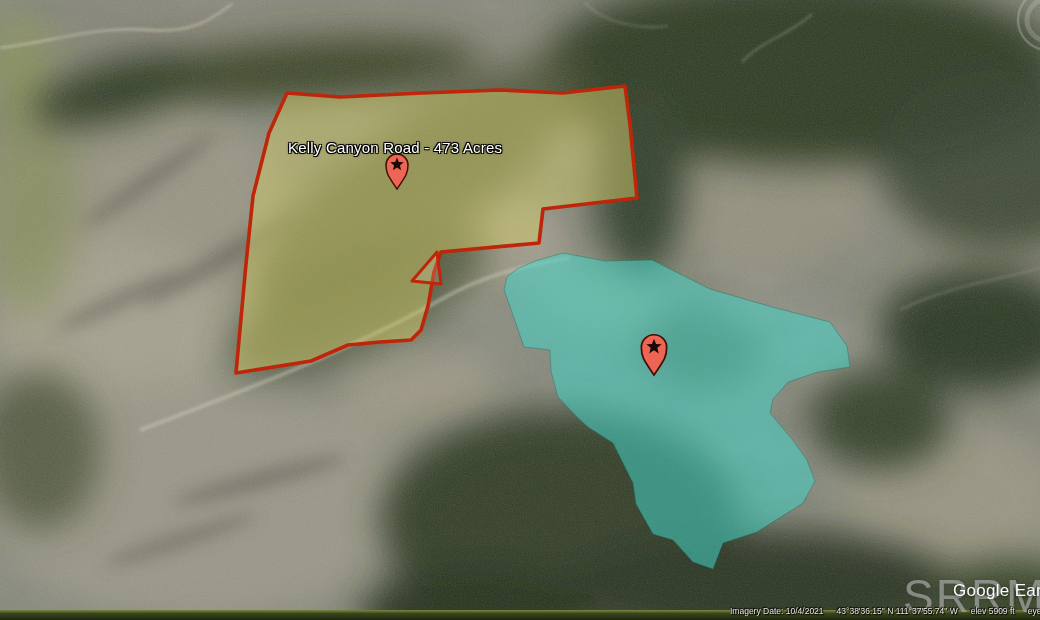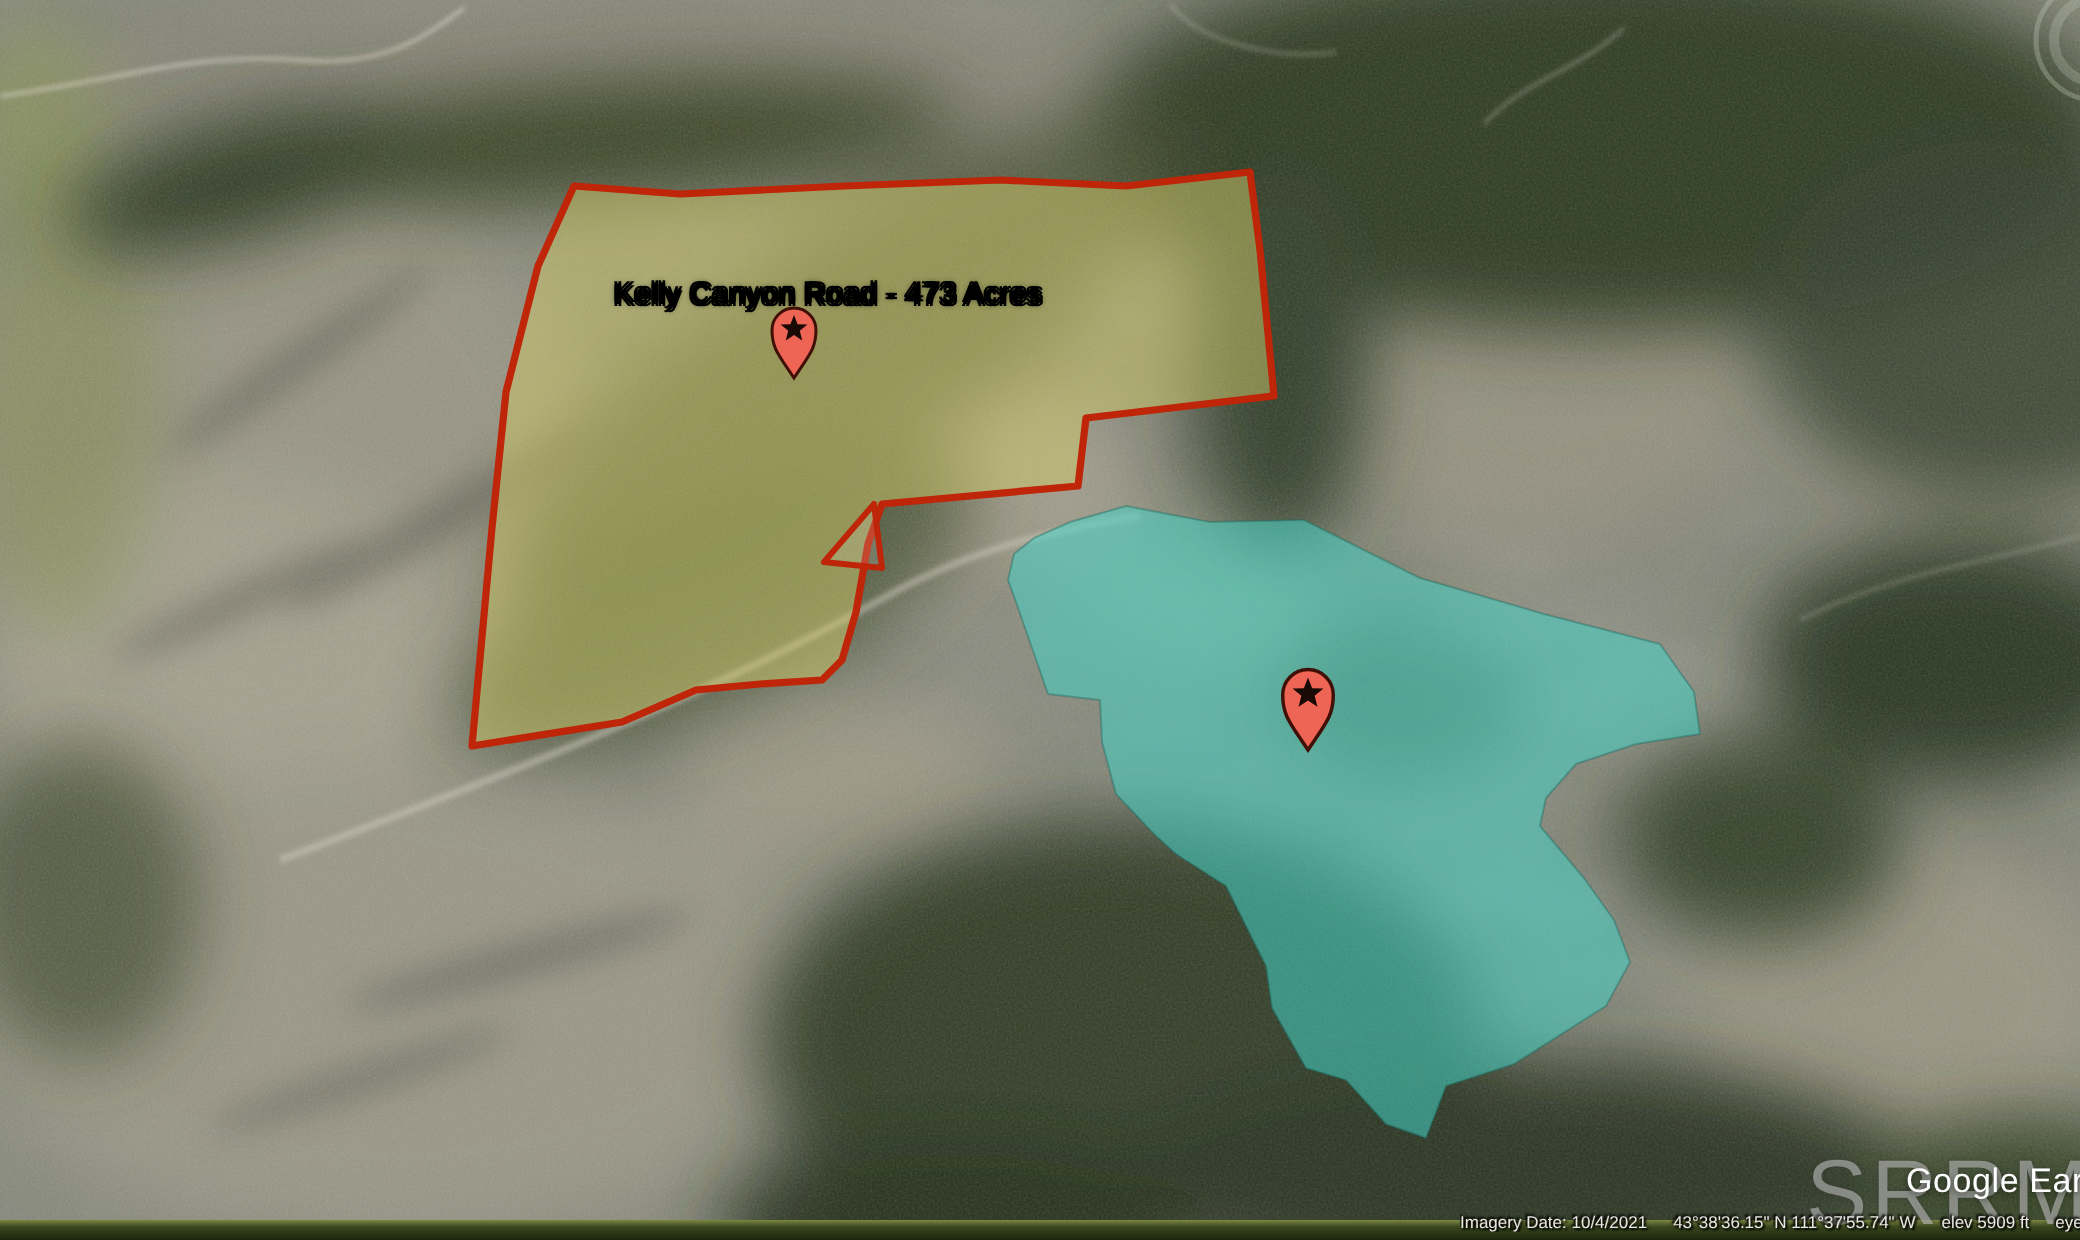--- a/index.html
+++ b/index.html
@@ -4,23 +4,23 @@
 <title>Google Earth parcel view</title>
 <style>
   html,body{margin:0;padding:0;background:#222;}
   .stage{
     position:relative;width:1040px;height:620px;overflow:hidden;
     background:#7e8070;
     font-family:"Liberation Sans",sans-serif;
   }
   .map-svg{position:absolute;left:0;top:0;width:1040px;height:620px;display:block;}
   .pm-label{
-    position:absolute;color:#000000;white-space:nowrap;letter-spacing:.2px;
+    position:absolute;color:#ffffff;white-space:nowrap;letter-spacing:.2px;
     text-shadow:-1px -1px 0 #000,1px -1px 0 #000,-1px 1px 0 #000,1px 1px 0 #000,0 0 3px #000;
-    cursor:pointer;z-index:6;margin-left:19px;
+    cursor:pointer;z-index:6;
   }
   .pm-label.road{left:288px;top:139px;font-size:15px;}
   .pm-label.resort{left:436px;top:327px;font-size:17px;}
   .watermark{
     position:absolute;left:903px;bottom:1px;font-size:46px;line-height:1;
     color:rgba(202,202,200,0.55);letter-spacing:2px;z-index:4;
     text-shadow:0 0 2px rgba(50,50,50,0.45);
   }
   .ge-logo{
     position:absolute;left:953px;bottom:19px;font-size:17px;color:#fdfdfd;

